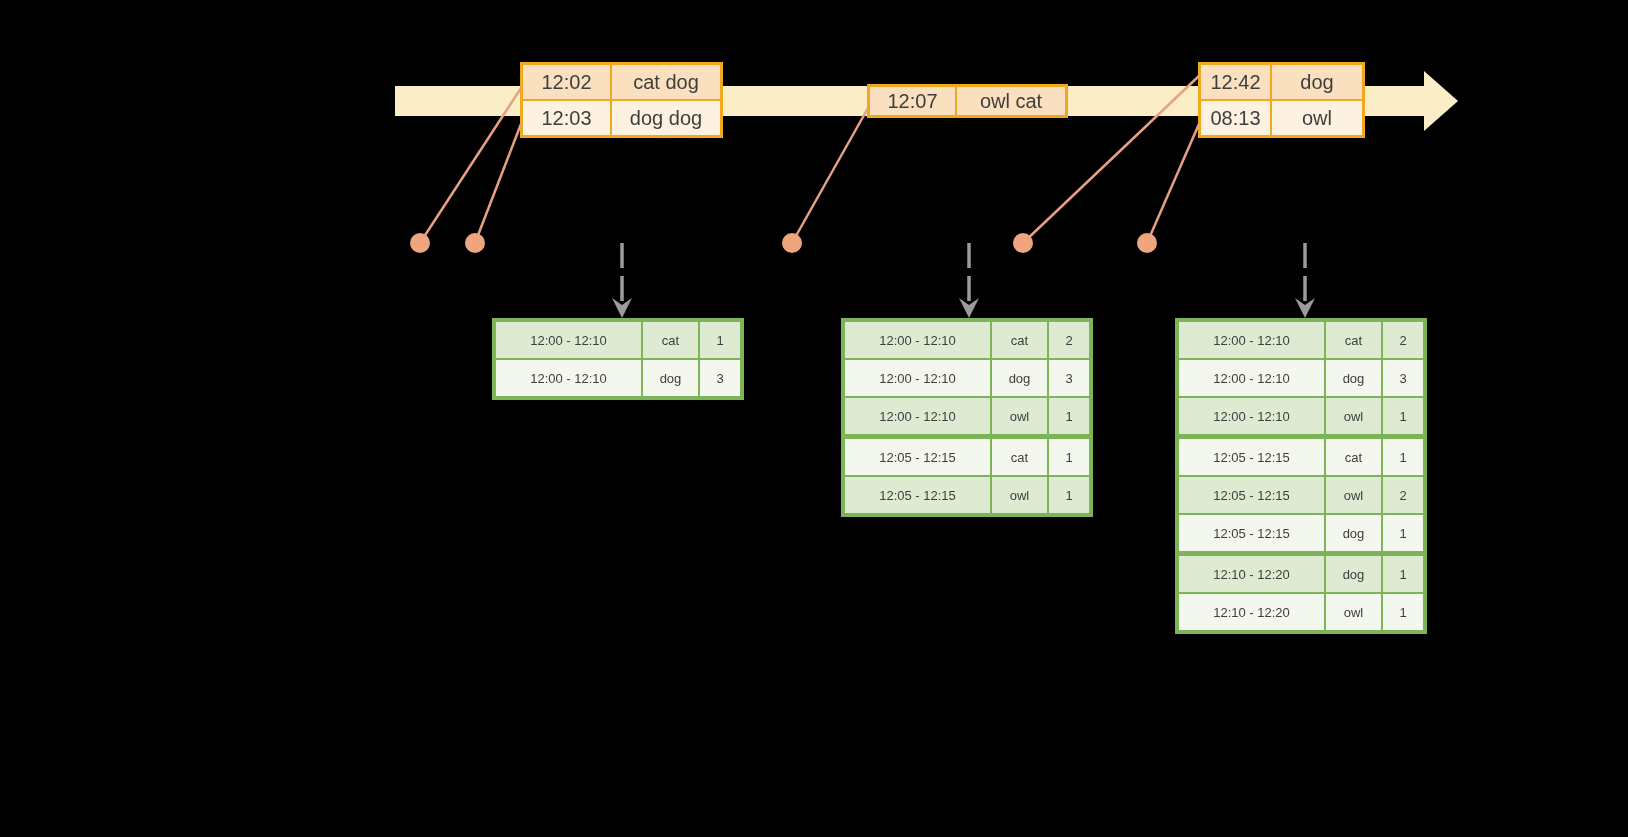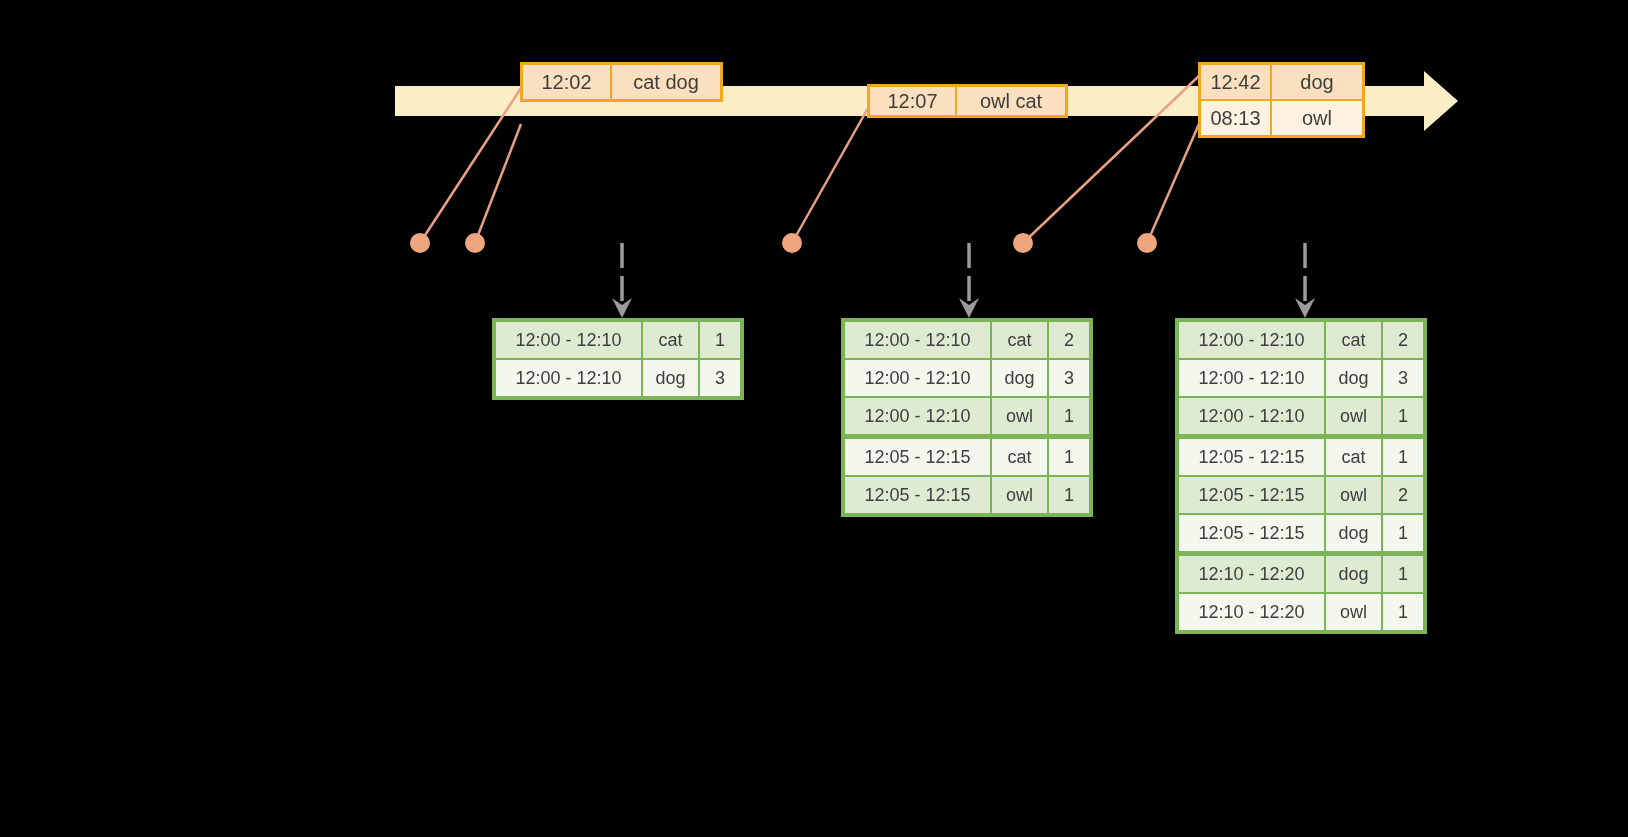--- a/index.html
+++ b/index.html
@@ -29,21 +29,21 @@
   .result-table { background: var(--color-result-border, #7bb558); padding: 4px; }
 
   .trow { display: grid; grid-template-columns: var(--cols); column-gap: 2px; }
   .event-table .trow  { height: 34px; }
   #event-table-2 .trow { height: 28px; }
   .result-table .trow { height: 36px; }
   .result-table .trow.group-start { margin-top: 3px; }
 
   .tcell {
     display: flex; align-items: center; justify-content: center;
-    font-size: 18px; line-height: 1;
+    font-size: 13px; line-height: 1;
   }
   .event-table .tcell { font-size: 20px; }
 
   .event-table  .trow:nth-child(odd)  .tcell { background: var(--color-event-row-dark, #fae0be); }
   .event-table  .trow:nth-child(even) .tcell { background: var(--color-event-row-light, #fdf2e1); }
   .result-table .trow:nth-child(odd)  .tcell { background: var(--color-result-row-dark, #dfead3); }
   .result-table .trow:nth-child(even) .tcell { background: var(--color-result-row-light, #f3f7ee); }
 
   #event-table-1 { left: 520px;  top: 62px; --cols: 87px 108px; }
   #event-table-2 { left: 867px;  top: 84px; --cols: 85px 108px; }
@@ -61,20 +61,24 @@
   <svg class="layer" width="1628" height="837">
     <rect class="timeline-shape" x="395" y="86" width="1029" height="30"></rect>
     <polygon class="timeline-shape" points="1424,71 1458,101 1424,131"></polygon>
   </svg>
 
   <div class="dtable event-table" id="event-table-1">
       <div class="trow">
         <div class="tcell tcell-time">12:02</div>
         <div class="tcell tcell-words">cat dog</div>
       </div>
+      <div class="trow">
+        <div class="tcell tcell-time">12:03</div>
+        <div class="tcell tcell-words">dog dog</div>
+      </div>
     </div>
   <div class="dtable event-table" id="event-table-2">
       <div class="trow">
         <div class="tcell tcell-time">12:07</div>
         <div class="tcell tcell-words">owl cat</div>
       </div>
     </div>
   <div class="dtable event-table" id="event-table-3">
       <div class="trow">
         <div class="tcell tcell-time">12:42</div>

